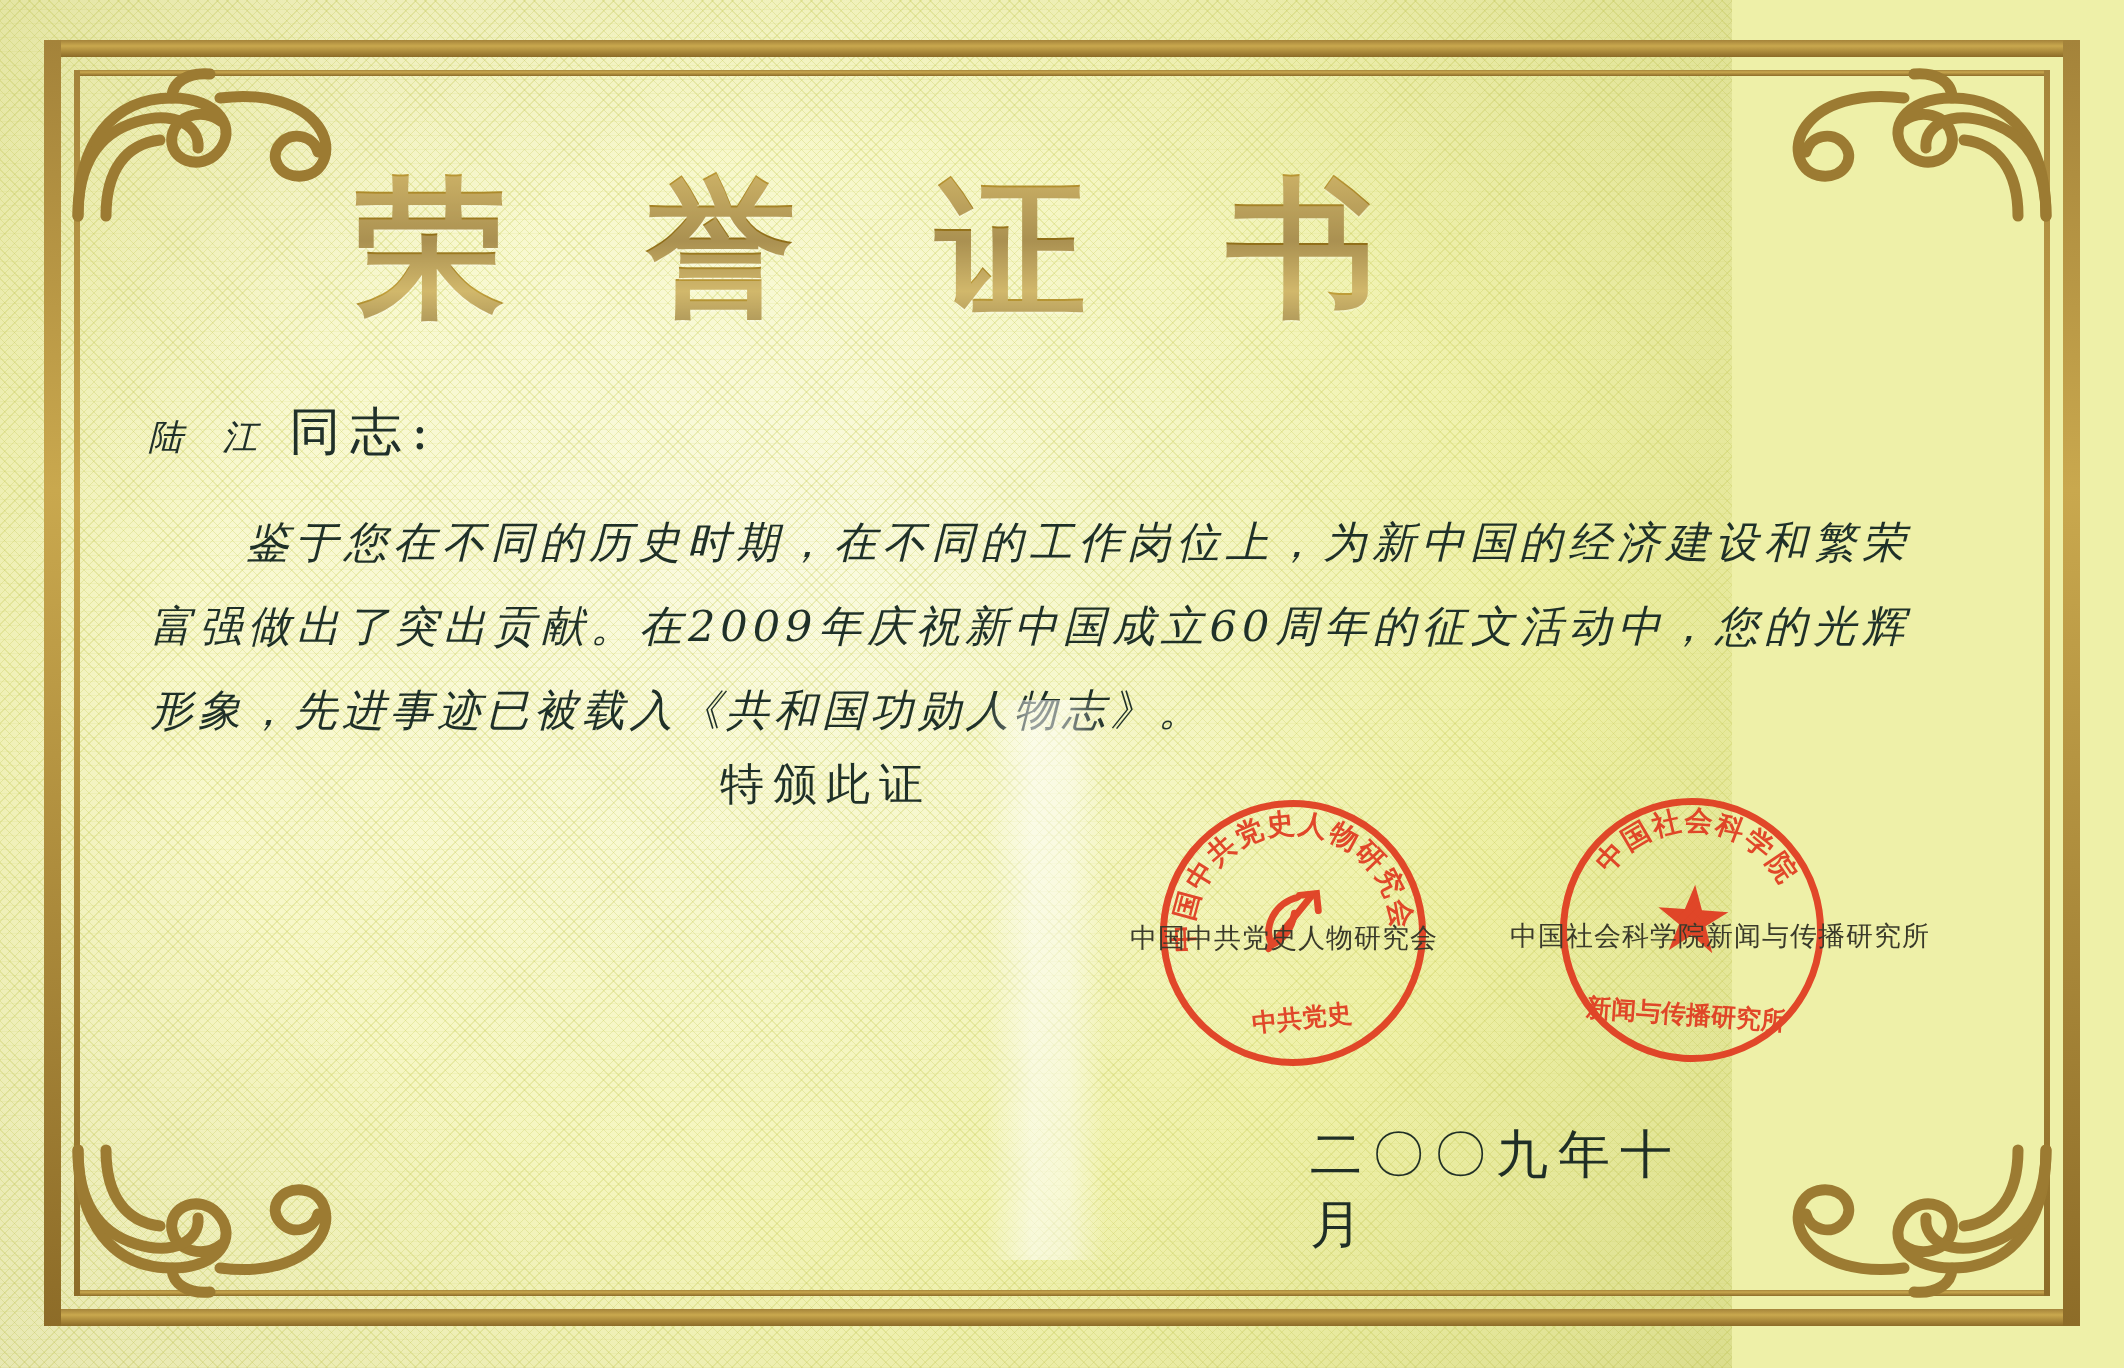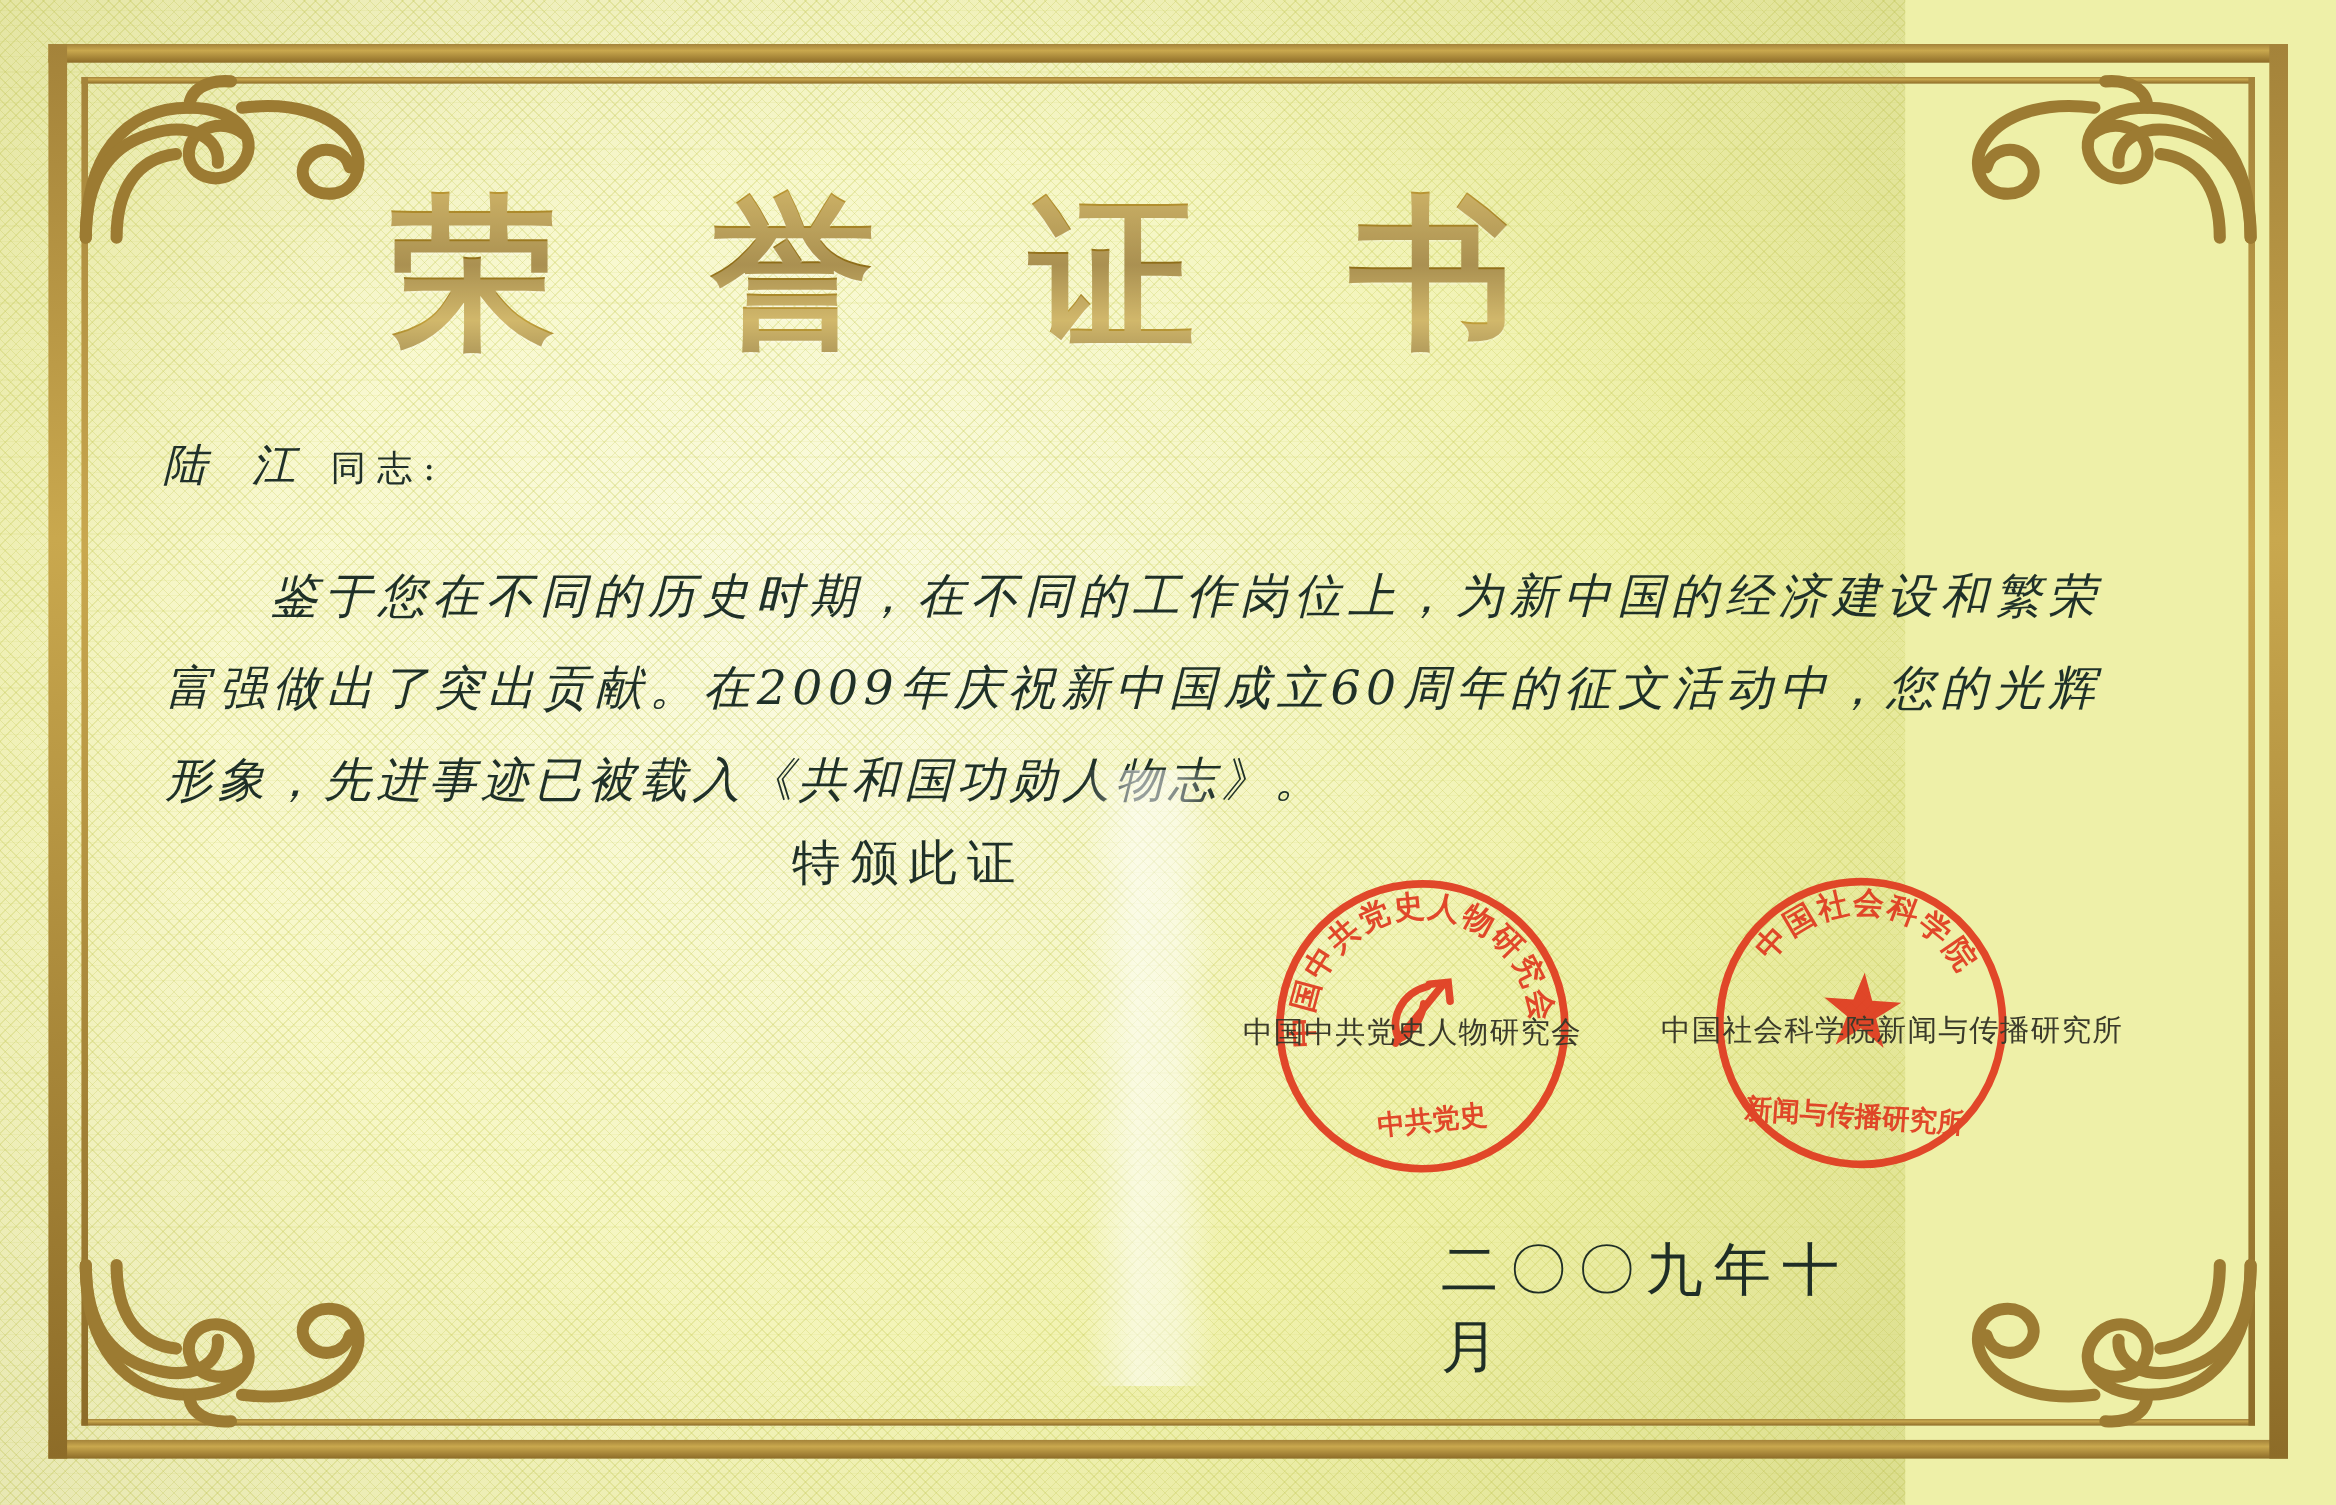--- a/index.html
+++ b/index.html
@@ -112,27 +112,28 @@
   #salutation-row {
     position: absolute;
     left: 148px;
     top: 0;
     display: flex;
     align-items: baseline;
     gap: 18px;
     white-space: nowrap;
   }
   #recipient-name {
-    font-size: 40px;
+    font-size: 35px;
     font-style: italic;
     letter-spacing: 14px;
     color: #20302a;
+    margin-top: 19px;
   }
   #salutation-suffix {
-    font-size: 32px;
+    font-size: 51px;
     letter-spacing: 10px;
     color: #20302a;
   }
 
   #paragraph {
     position: absolute;
     left: 150px;
     top: 105px;
     width: 1760px;
     font-size: 43px;

